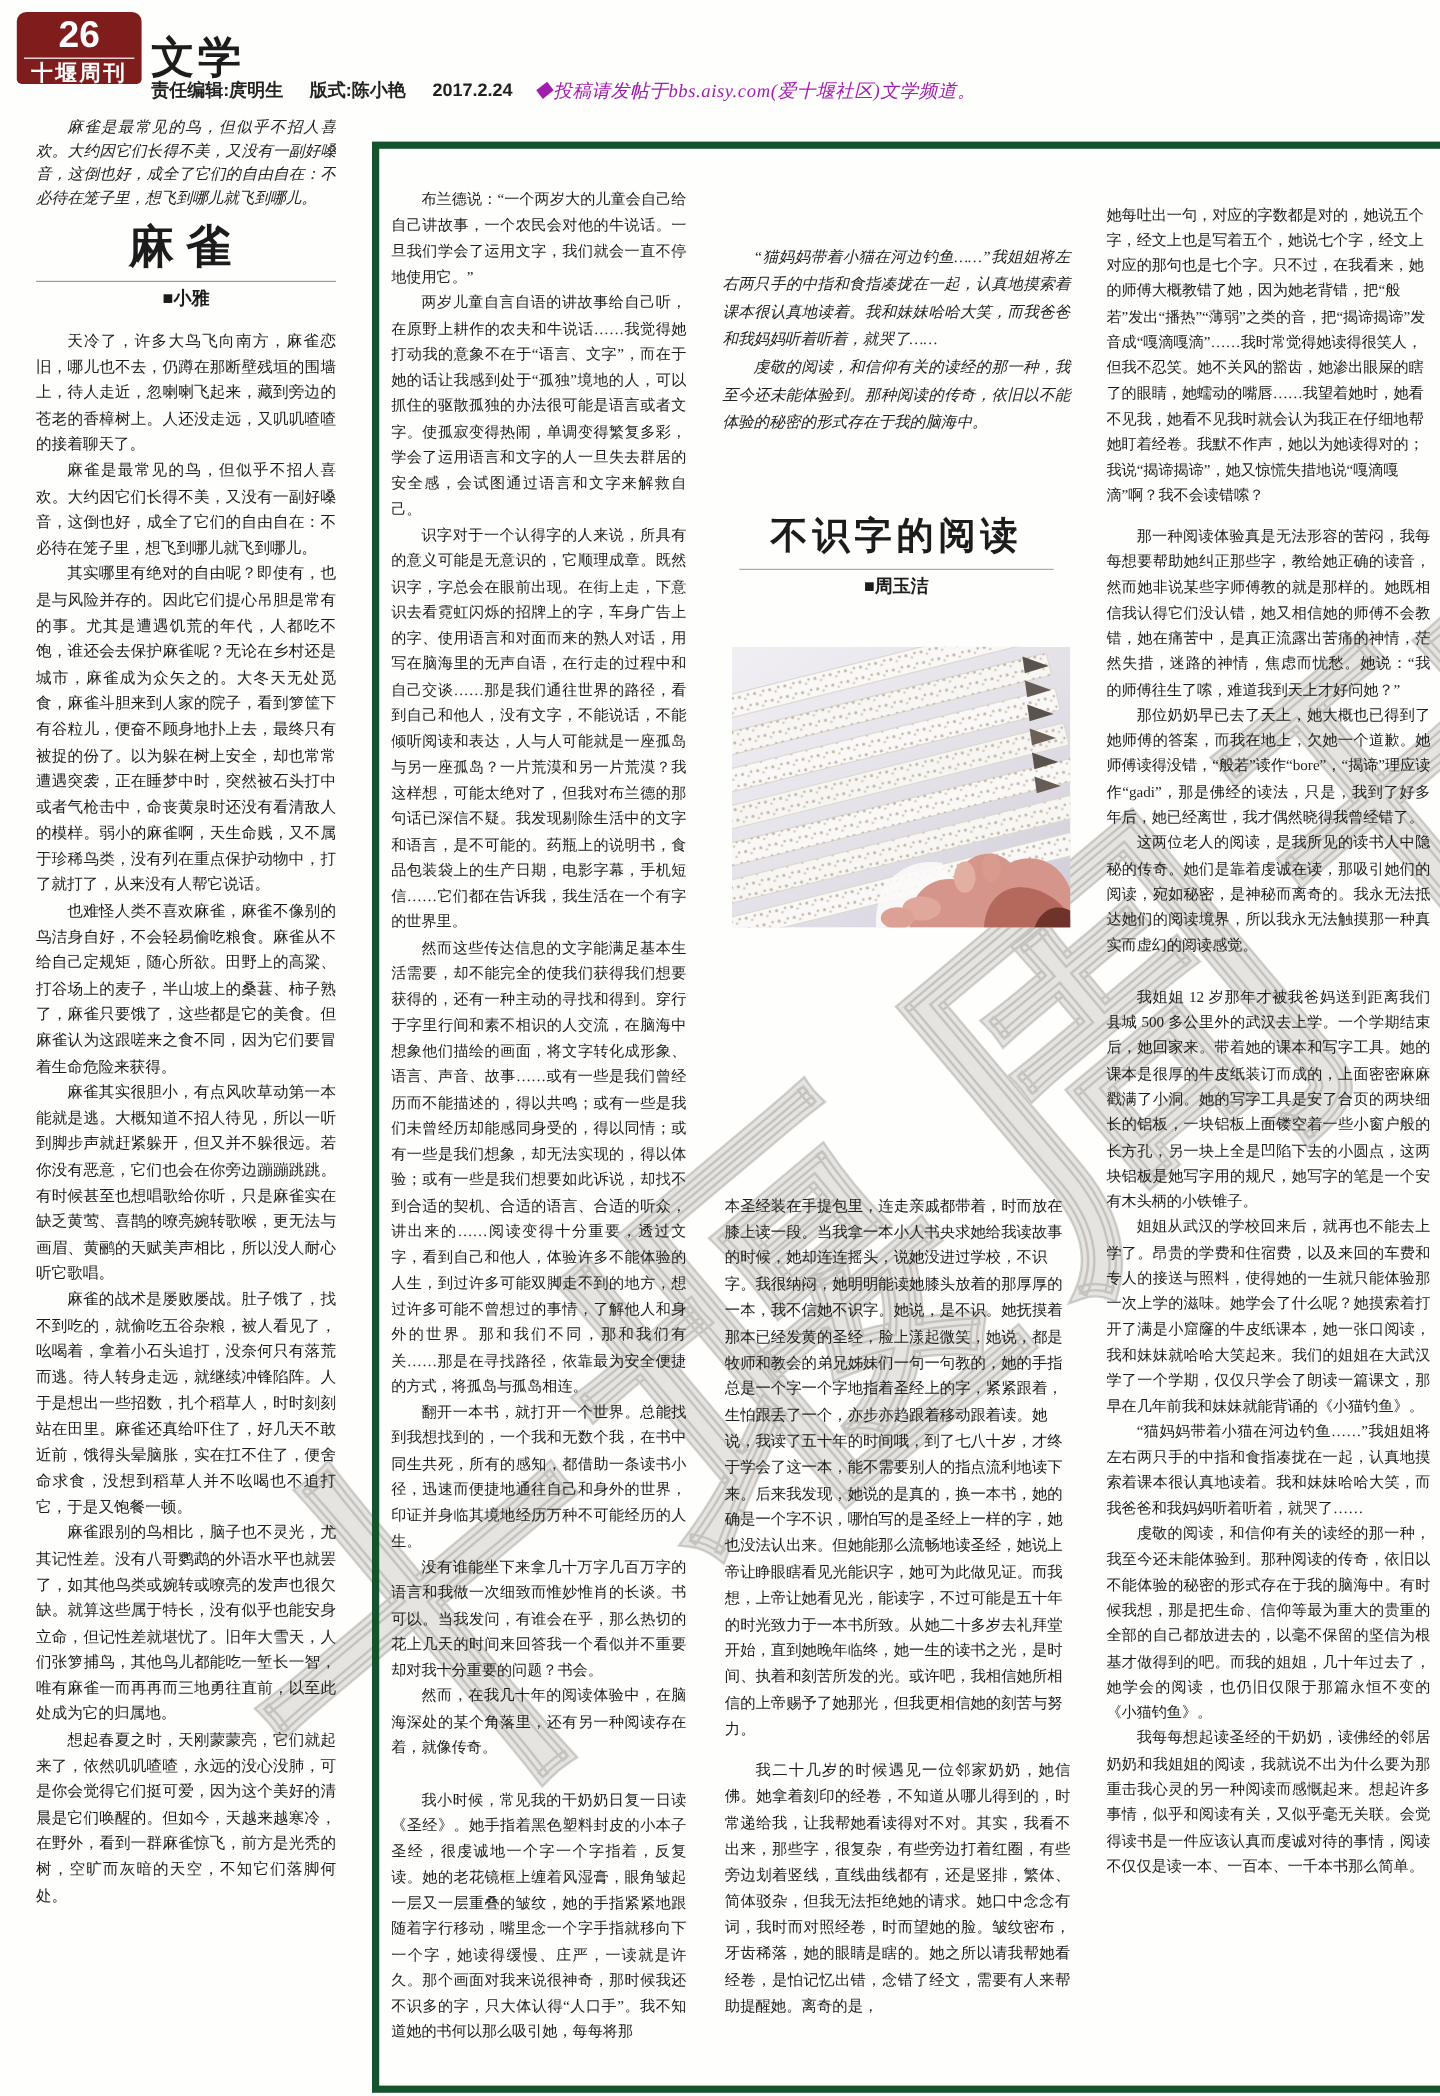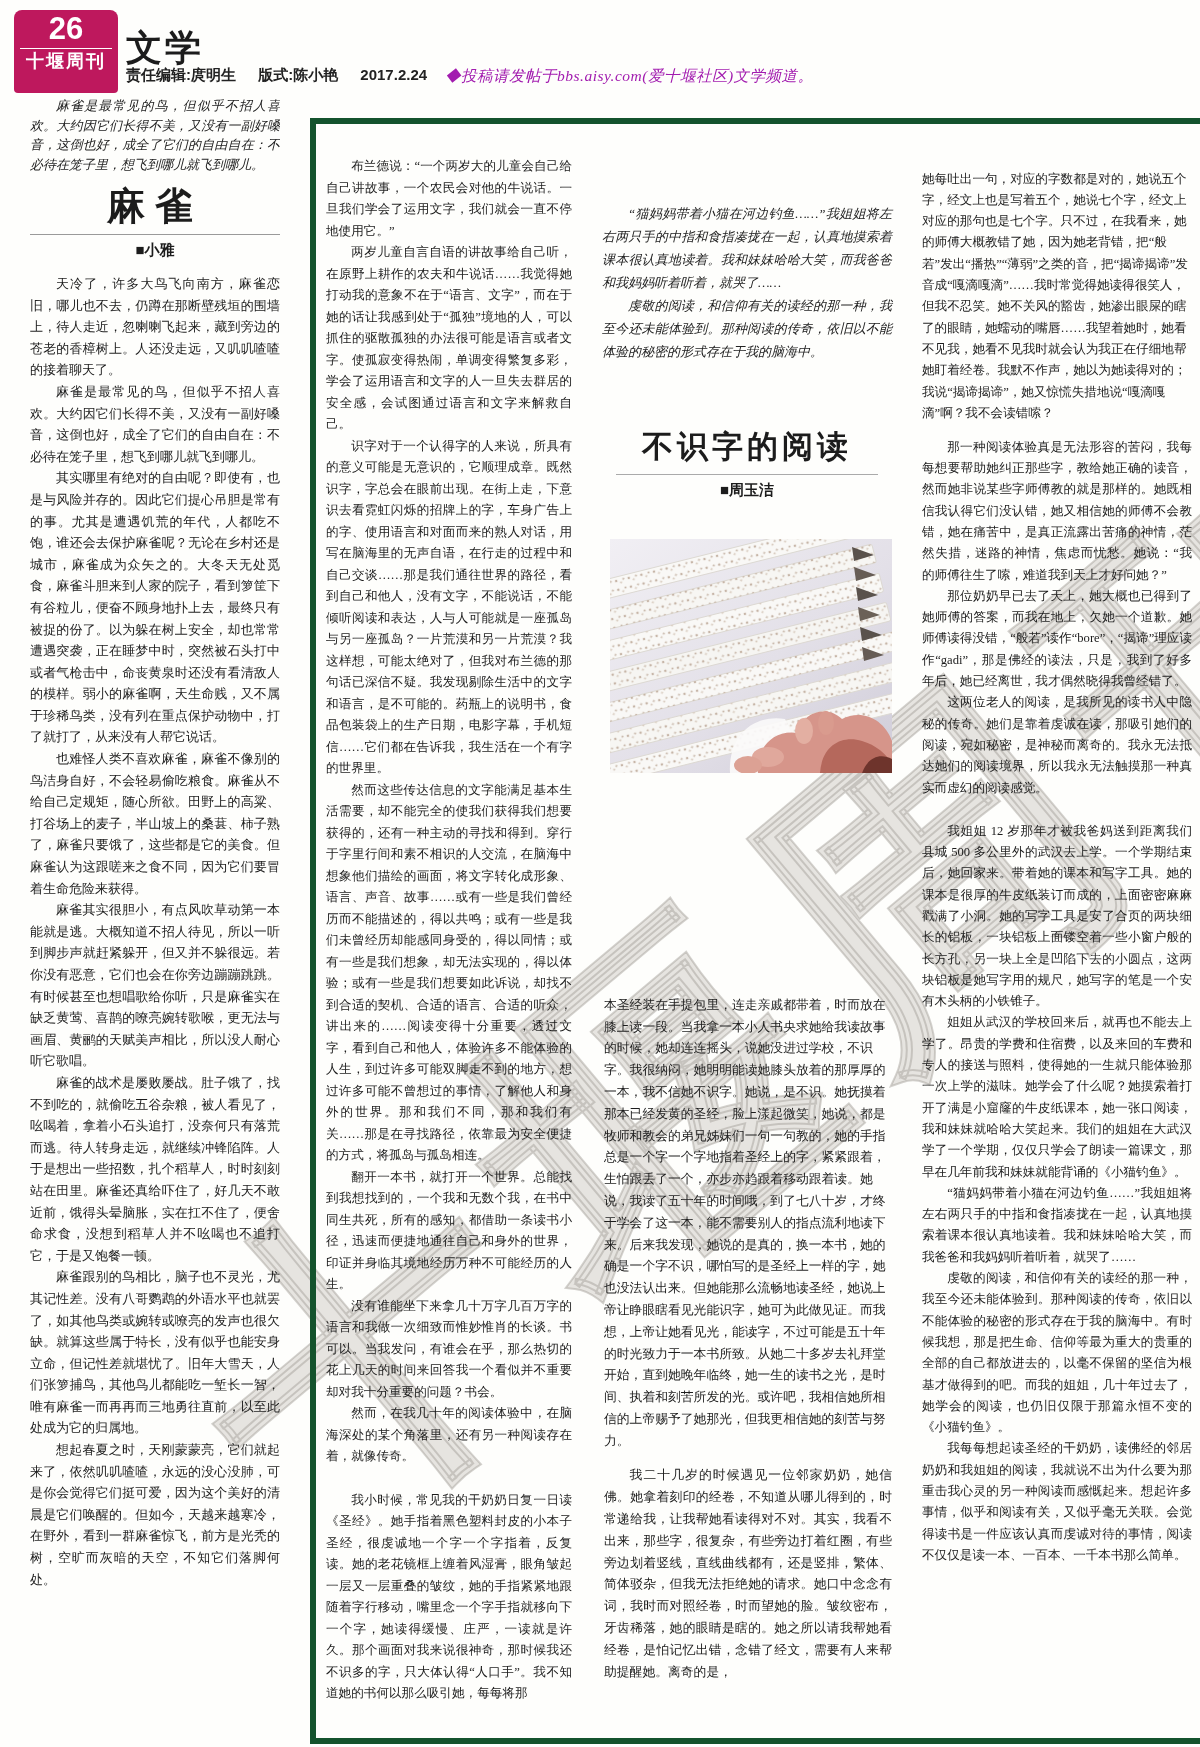--- a/index.html
+++ b/index.html
@@ -4,42 +4,42 @@
 <style>
   html,body{margin:0;padding:0;background:#ffffff;}
   .page{position:relative;width:1200px;height:1747px;background:#fefefc;overflow:hidden;
         font-family:"Liberation Serif", serif;color:#1c1c1c;}
   
   .watermark{position:absolute;left:100px;top:1290px;transform:rotate(-40deg);transform-origin:0 0;
       font-family:"Liberation Sans", sans-serif;font-weight:bold;font-size:330px;letter-spacing:40px;
       color:rgba(198,194,186,0.42);-webkit-text-stroke:2px rgba(160,156,148,0.45);
       white-space:nowrap;z-index:0;pointer-events:none;}
   
-  .badge{position:absolute;left:14px;top:10px;width:104px;height:83px;background:#be185d;
+  .badge{position:absolute;left:14px;top:10px;width:104px;height:60px;background:#7f1d1d;
       border-radius:8px 8px 4px 4px;z-index:2;}
   .badge-num{color:#ffffff;font-family:"Liberation Sans",sans-serif;font-weight:bold;
       font-size:31px;text-align:center;line-height:38px;}
   .badge-rule{height:1px;background:#ffffff;margin:0 6px;}
   .badge-masthead{color:#ffffff;font-family:"Liberation Sans",sans-serif;font-weight:bold;
       font-size:18px;text-align:center;line-height:24px;letter-spacing:2px;}
   .section-title{position:absolute;left:126px;top:24px;font-family:"Liberation Sans",sans-serif;
       font-weight:bold;font-size:36px;letter-spacing:3px;z-index:2;}
   .editors-line{position:absolute;left:126px;top:66px;font-family:"Liberation Sans",sans-serif;
       font-weight:bold;font-size:15px;color:#222;z-index:2;}
   .editors-line span{margin-right:18px;}
   .notice{position:absolute;left:445px;top:66px;font-size:15.5px;font-style:italic;
       color:#a21caf;z-index:2;letter-spacing:0.5px;}
   
   .col1{position:absolute;left:30px;top:96px;width:250px;height:1604px;overflow:hidden;z-index:1;}
   .intro{margin:0;font-size:13px;line-height:19.5px;font-style:italic;text-indent:2em;
       text-align:justify;color:#222;}
   .a1-title{margin:10px 0 0 0;font-family:"Liberation Sans",sans-serif;font-weight:bold;
       font-size:38px;text-align:center;letter-spacing:10px;line-height:44px;}
   .a1-rule{height:1px;background:#9a9a9a;margin:6px 0 4px 0;}
-  .byline{font-family:Liberation Serif, serif;font-weight:bold;font-size:15px;
+  .byline{font-family:Liberation Mono, monospace;font-weight:bold;font-size:15px;
       text-align:center;line-height:22px;}
   .a1-body{margin-top:12px;}
   .a1-body p, .list p{margin:0;font-size:13px;line-height:21.6px;text-align:justify;text-indent:2em;}
   
   .box{position:absolute;left:310px;top:118px;width:884px;height:1614px;border:6px solid #14532d;z-index:1;}
   .colA{position:absolute;left:10px;top:32px;width:246px;height:1552px;overflow:hidden;}
   .colA p{font-size:12.6px;line-height:21.5px;}
   .quote{position:absolute;left:286px;top:78px;width:290px;}
   .quote p{margin:0;font-size:13px;line-height:23px;font-style:italic;text-indent:2em;
       text-align:justify;color:#222;}

